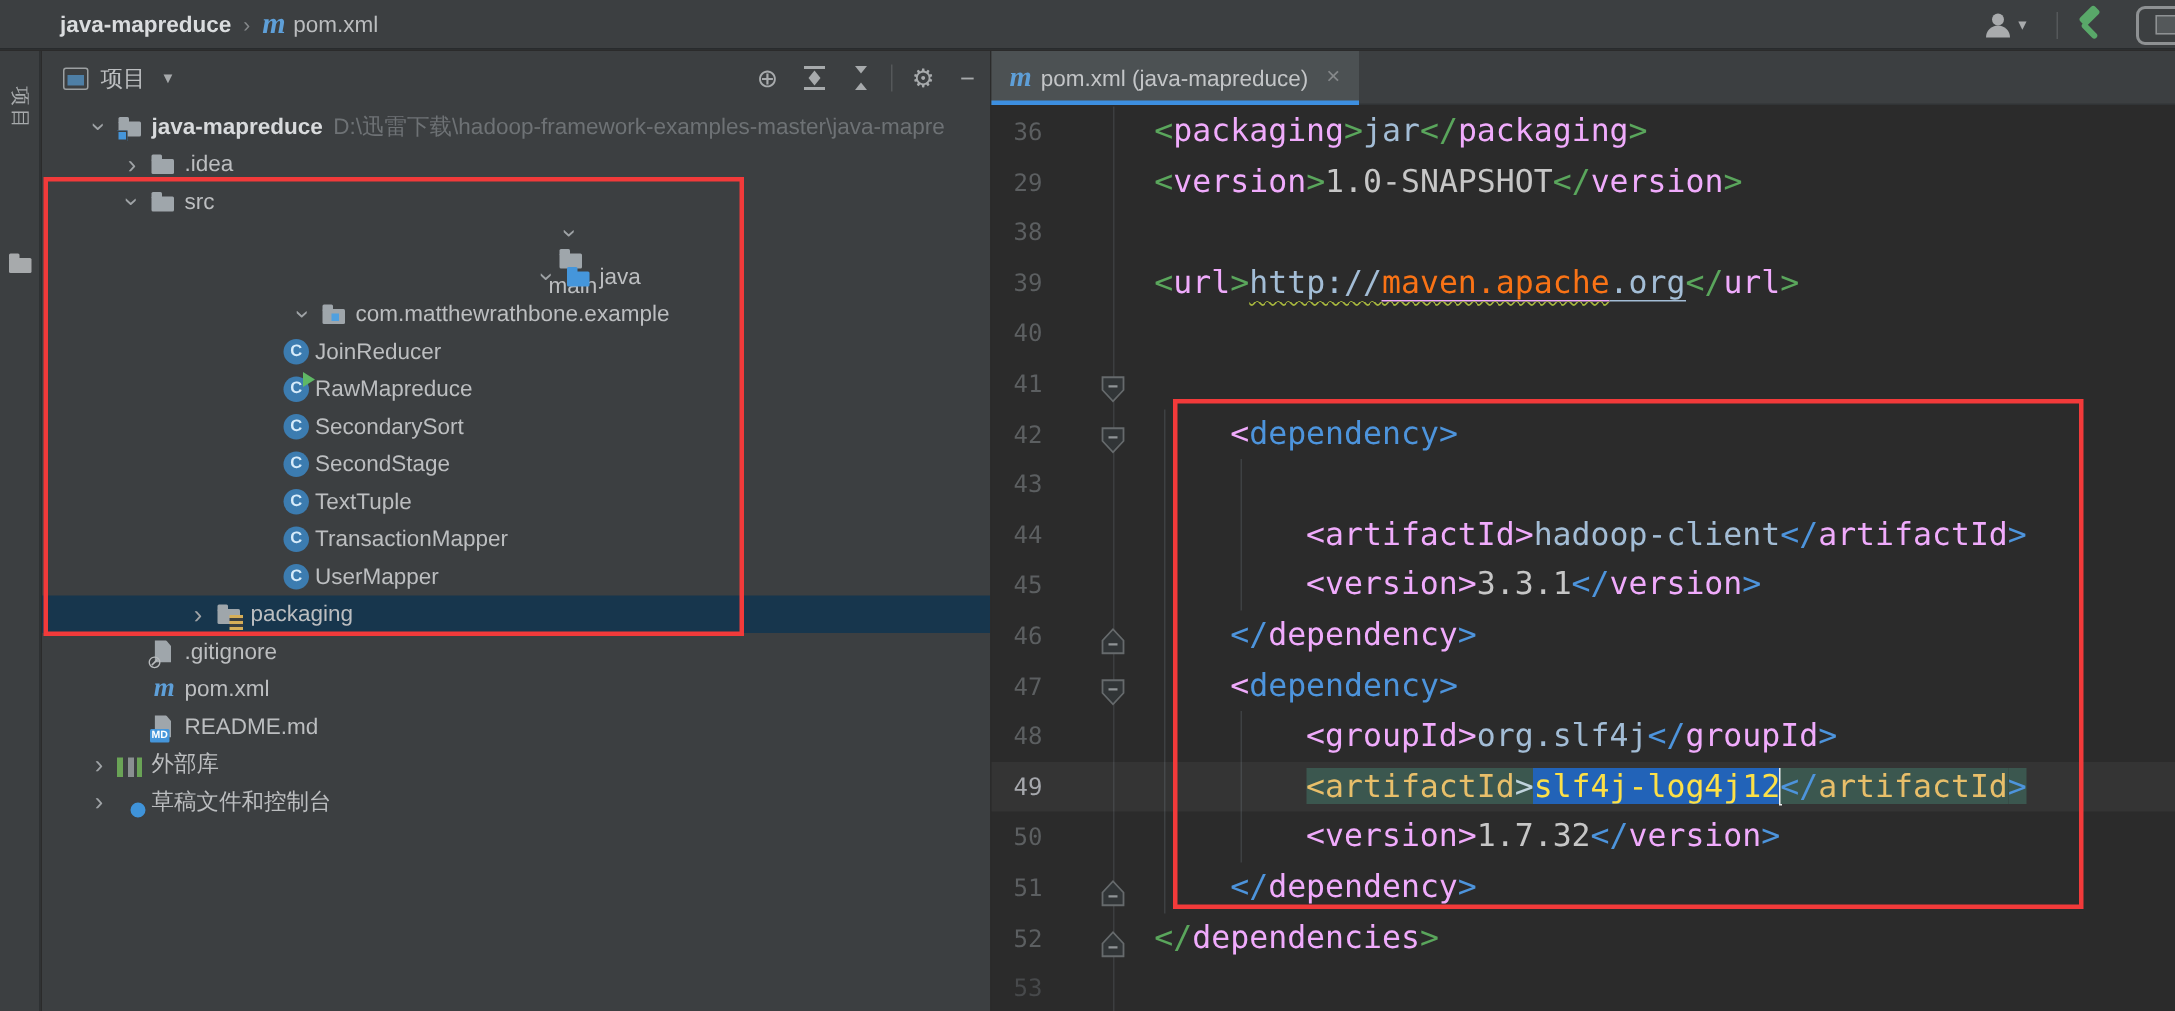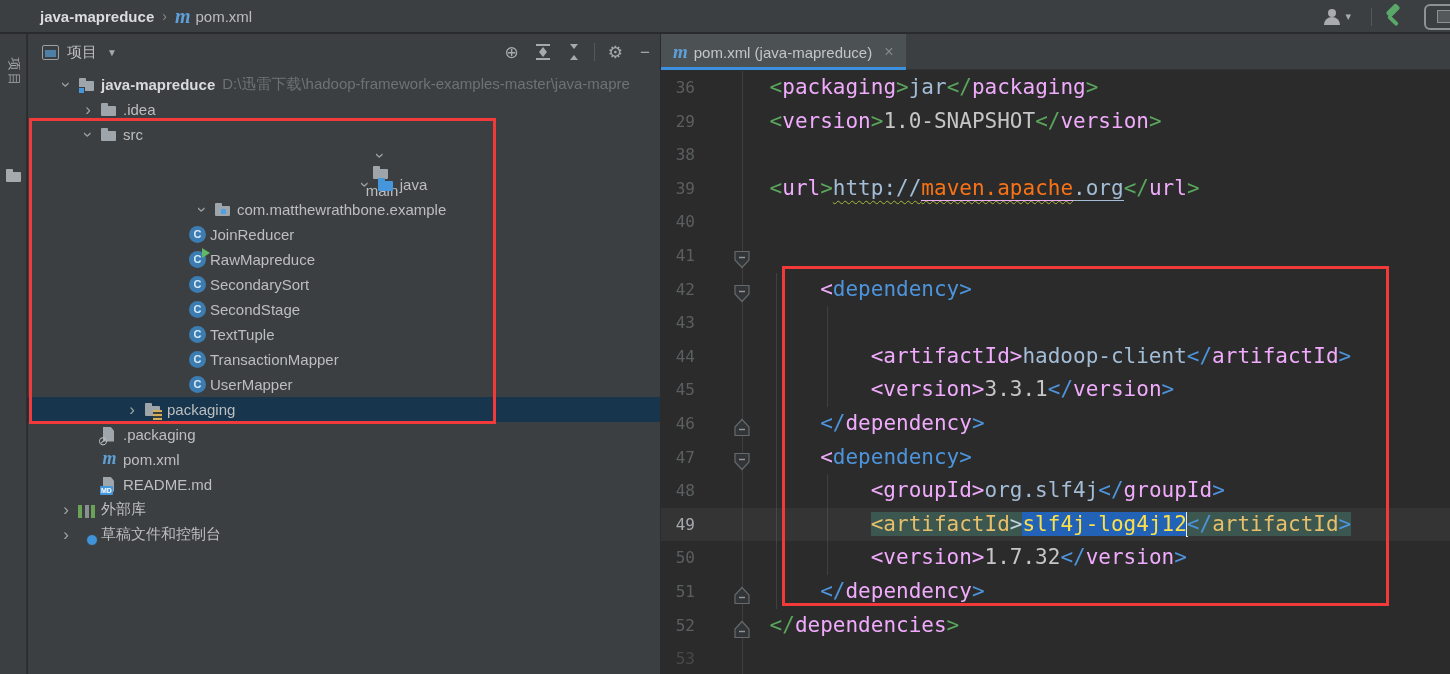--- a/index.html
+++ b/index.html
@@ -212,21 +212,21 @@
       <div class="trow selected" style="padding-left: 94px;">
         <span class="chev">›</span>
         <span class="ico res">
           <span class="rlines"></span>
         </span>
         <span class="tlabel">packaging</span>
       </div>
       <div class="trow" style="padding-left: 50px;">
         <span class="chev"></span>
         <span class="ico doc git"></span>
-        <span class="tlabel">.packaging</span>
+        <span class="tlabel">.gitignore</span>
       </div>
       <div class="trow" style="padding-left: 50px;">
         <span class="chev"></span>
         <span class="ico mvnf">m</span>
         <span class="tlabel">pom.xml</span>
       </div>
       <div class="trow" style="padding-left: 50px;">
         <span class="chev"></span>
         <span class="ico doc md">
           <span class="mdb">MD</span>

